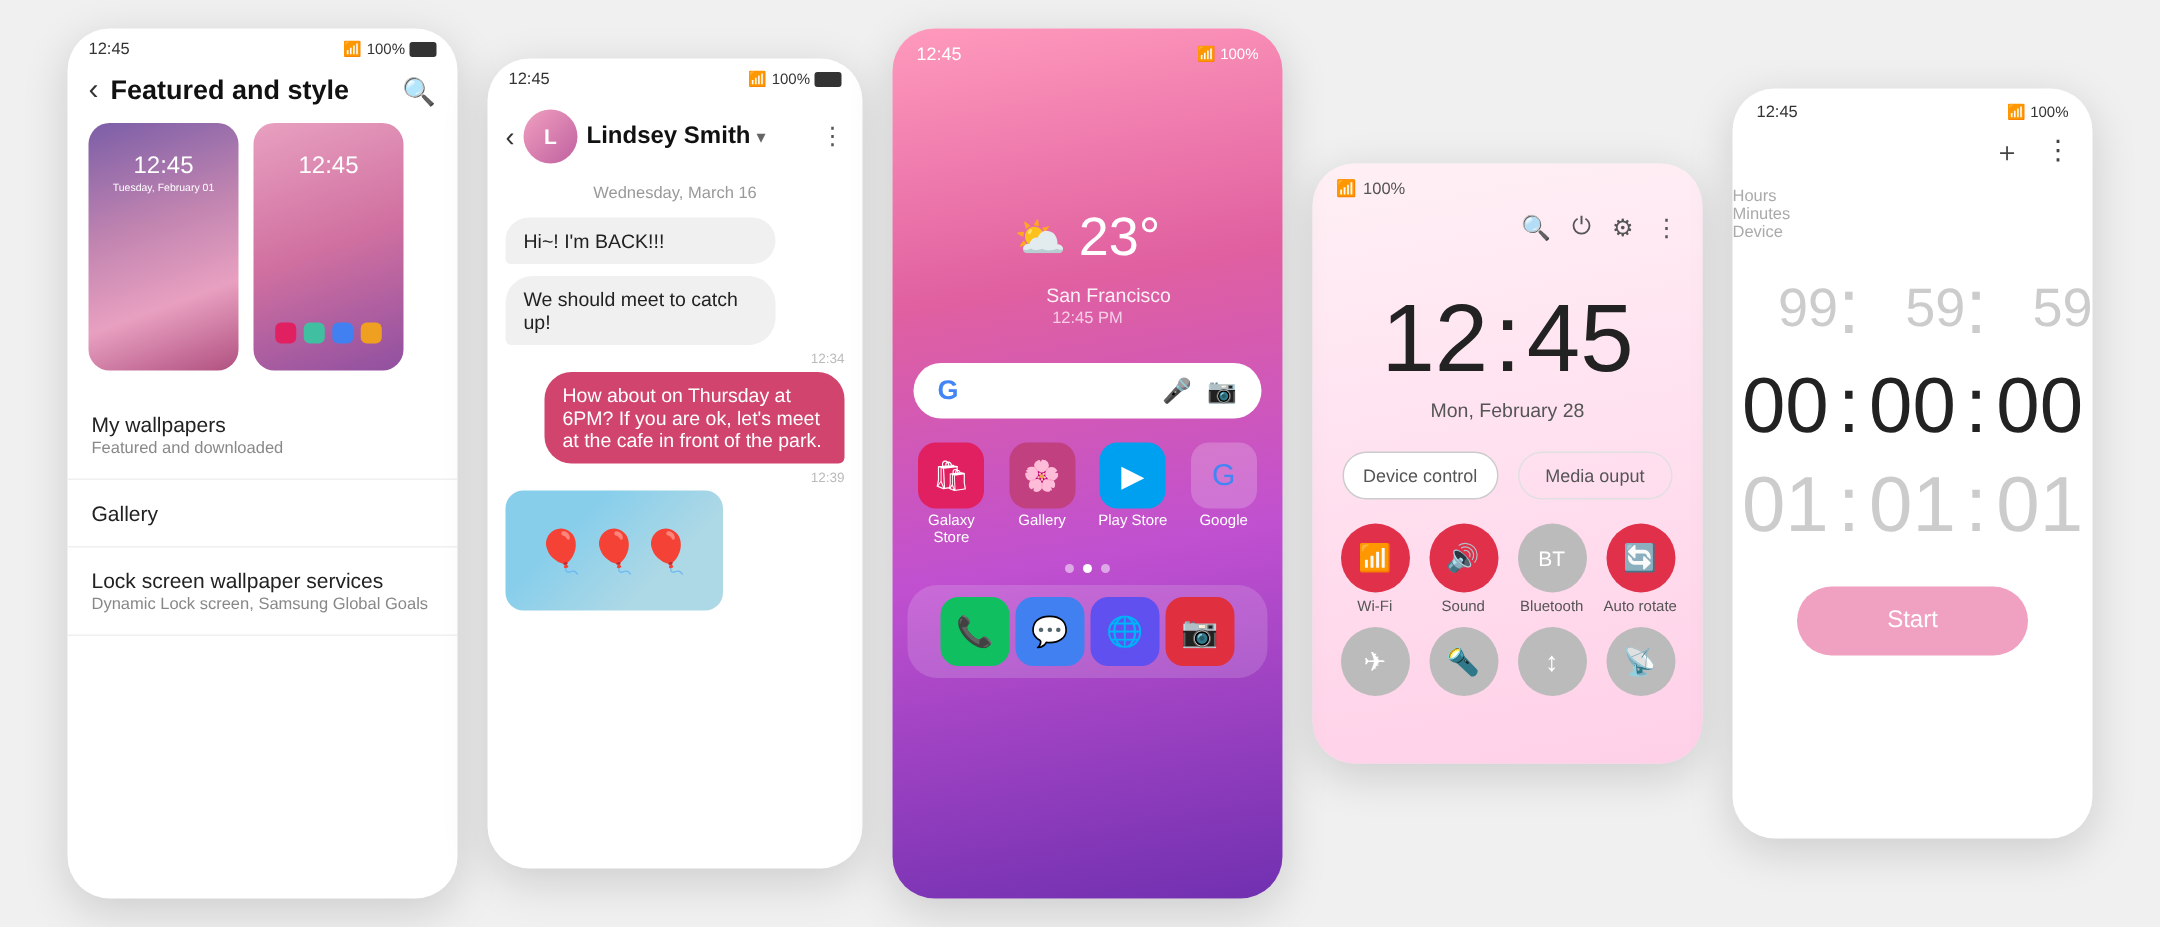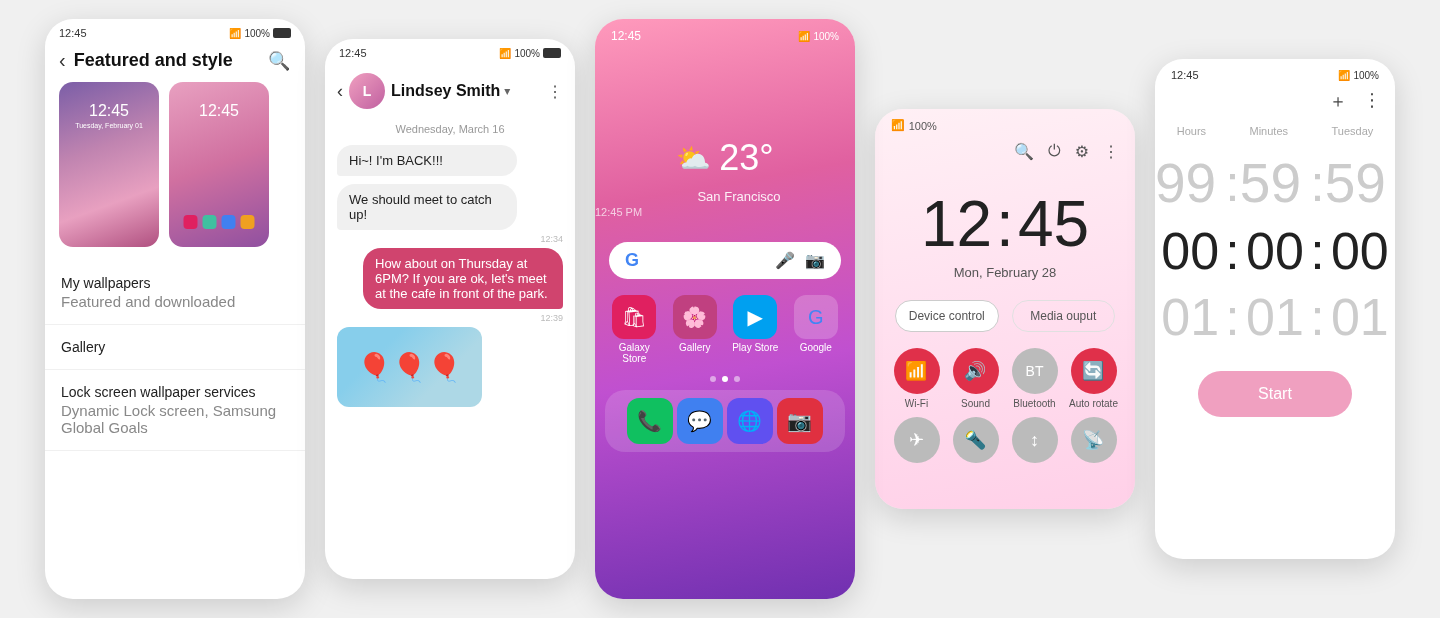--- a/index.html
+++ b/index.html
@@ -141,21 +141,21 @@
     }
 
     .menu-item {
       padding: 14px 16px;
       border-bottom: 1px solid #f0f0f0;
       font-size: 14px;
       color: #222;
     }
 
     .menu-item-sub {
-      font-size: 15px;
+      font-size: 11px;
       color: #888;
       margin-top: 2px;
     }
 
     
     .panel2 {
       width: 250px;
       height: 540px;
       margin: 0 10px;
       display: flex;
@@ -303,21 +303,21 @@
     }
 
     .weather-location {
       text-align: center;
       color: rgba(255,255,255,0.9);
       font-size: 13px;
       padding-left: 28px;
     }
 
     .weather-time {
-      text-align: left;
+      text-align: center;
       color: rgba(255,255,255,0.7);
       font-size: 11px;
       margin-top: 2px;
     }
 
     .search-bar {
       margin: 24px 14px 16px;
       background: white;
       border-radius: 30px;
       padding: 8px 16px;
@@ -538,36 +538,37 @@
       font-size: 18px;
       color: #444;
     }
 
     .timer-cols-header {
       display: flex;
       justify-content: space-around;
       padding: 8px 0;
       font-size: 11px;
       color: #aaa;
+      flex-direction: column;
     }
 
     .timer-main-values {
       display: flex;
       justify-content: center;
       align-items: center;
       gap: 0;
       padding: 6px 0 6px;
     }
 
     .timer-val-large {
-      font-size: 55px;
+      font-size: 36px;
       font-weight: 200;
       color: #ccc;
       width: 72px;
-      text-align: left;
+      text-align: right;
     }
 
     .timer-colon-large {
       font-size: 52px;
       font-weight: 200;
       color: #ccc;
     }
 
     .timer-main-current {
       display: flex;
@@ -834,21 +835,21 @@
       <span>100%</span>
     </div>
   </div>
   <div class="timer-controls-row">
     <span>＋</span>
     <span>⋮</span>
   </div>
   <div class="timer-cols-header">
     <span>Hours</span>
     <span>Minutes</span>
-    <span>Tuesday</span>
+    <span>Device</span>
   </div>
   <div class="timer-main-values">
     <span class="timer-val-large">99</span>
     <span class="timer-colon-large">:</span>
     <span class="timer-val-large">59</span>
     <span class="timer-colon-large">:</span>
     <span class="timer-val-large">59</span>
   </div>
   <div class="timer-main-current">
     <span class="timer-val-current">00</span>

